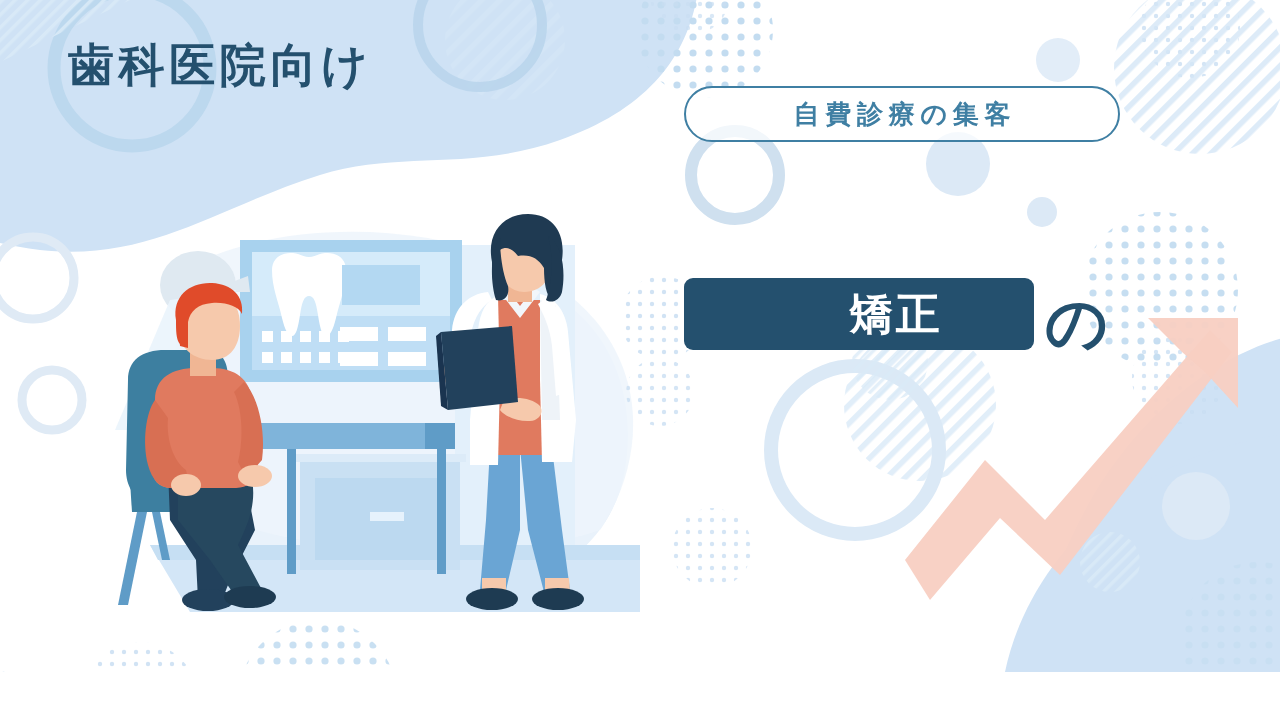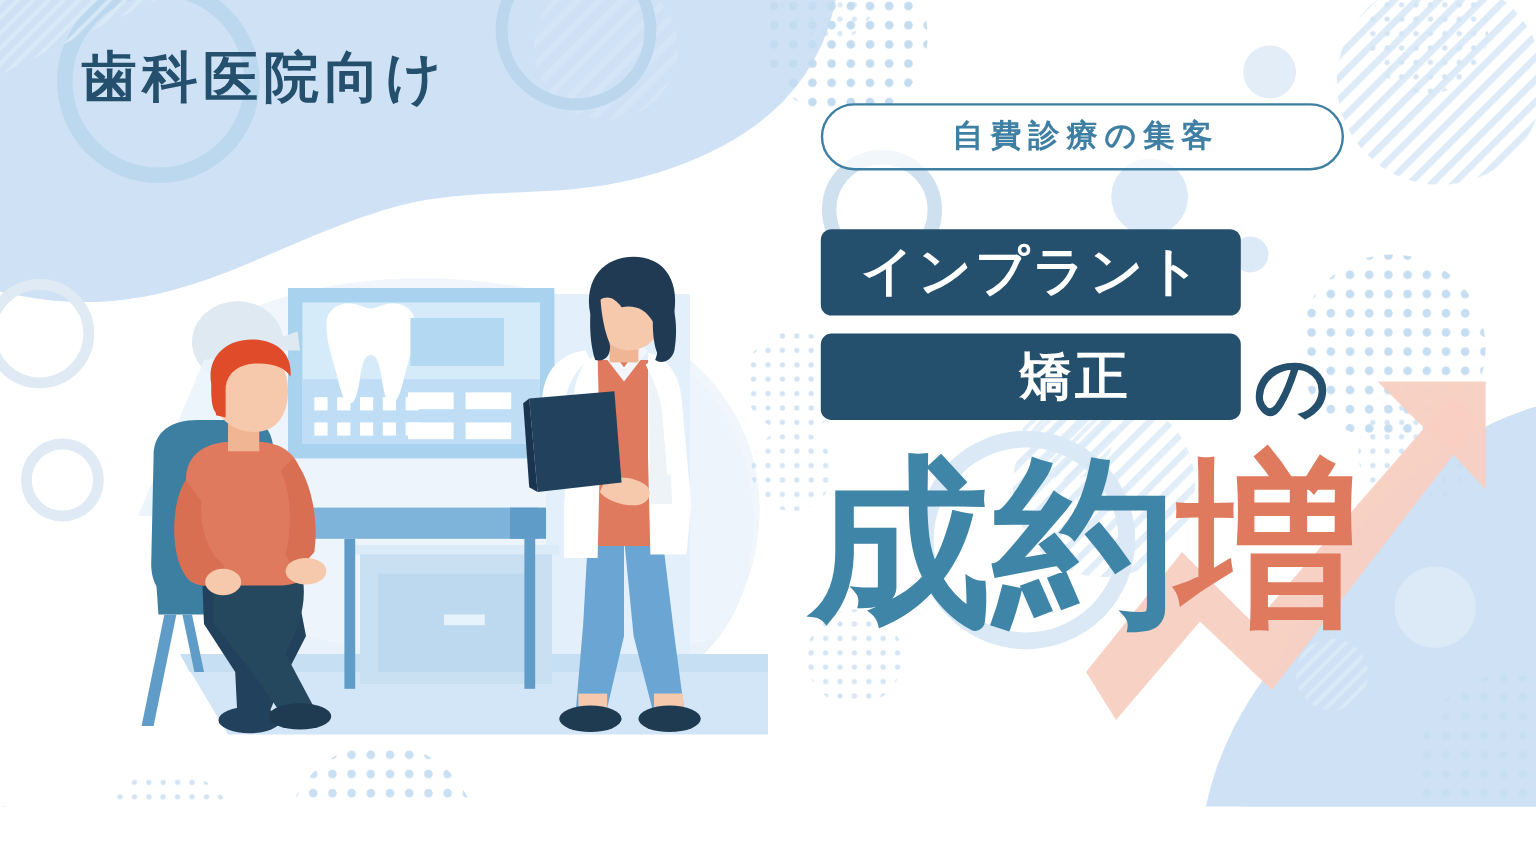--- a/index.html
+++ b/index.html
@@ -1,21 +1,21 @@
 <!DOCTYPE html>
 <html><head>
 <meta charset="utf-8">
 <style>
   html,body{margin:0;padding:0;}
   body{
     width:1280px;height:720px;overflow:hidden;
     background:#ffffff;
     font-family:"DejaVu Sans","Liberation Sans",sans-serif;
   }
-  #stage{position:relative;width:1280px;height:672px;overflow:hidden;background:#ffffff;font-family:Liberation Serif, serif;}
+  #stage{position:relative;width:1280px;height:672px;overflow:hidden;background:#ffffff;}
 
   
   .bg-layer{position:absolute;inset:0;overflow:hidden;}
   svg.full{position:absolute;left:0;top:0;width:1280px;height:720px;}
 
   
   .kicker{
     position:absolute;left:68px;top:42px;
     font-size:46px;letter-spacing:.10em;font-weight:700;
     color:#24506e;line-height:1;white-space:nowrap;
@@ -297,29 +297,23 @@
   </div>
 
   <div class="kicker">歯科医院向け</div>
 
   <div class="right-col">
 
     <div class="pill">
       <span>自費診療の集客</span>
     </div>
 
-    <div class="tagbox one">
-      <span>インプラント</span>
-    </div>
 
     <div class="tagbox two">
       <span>矯正</span>
     </div>
 
     <div class="no-char">の</div>
 
-    <div class="headline">
-      <span class="h-blue">成約</span><span class="h-coral">増</span>
-    </div>
 
   </div>
 
 </div>
 
 </body></html>

